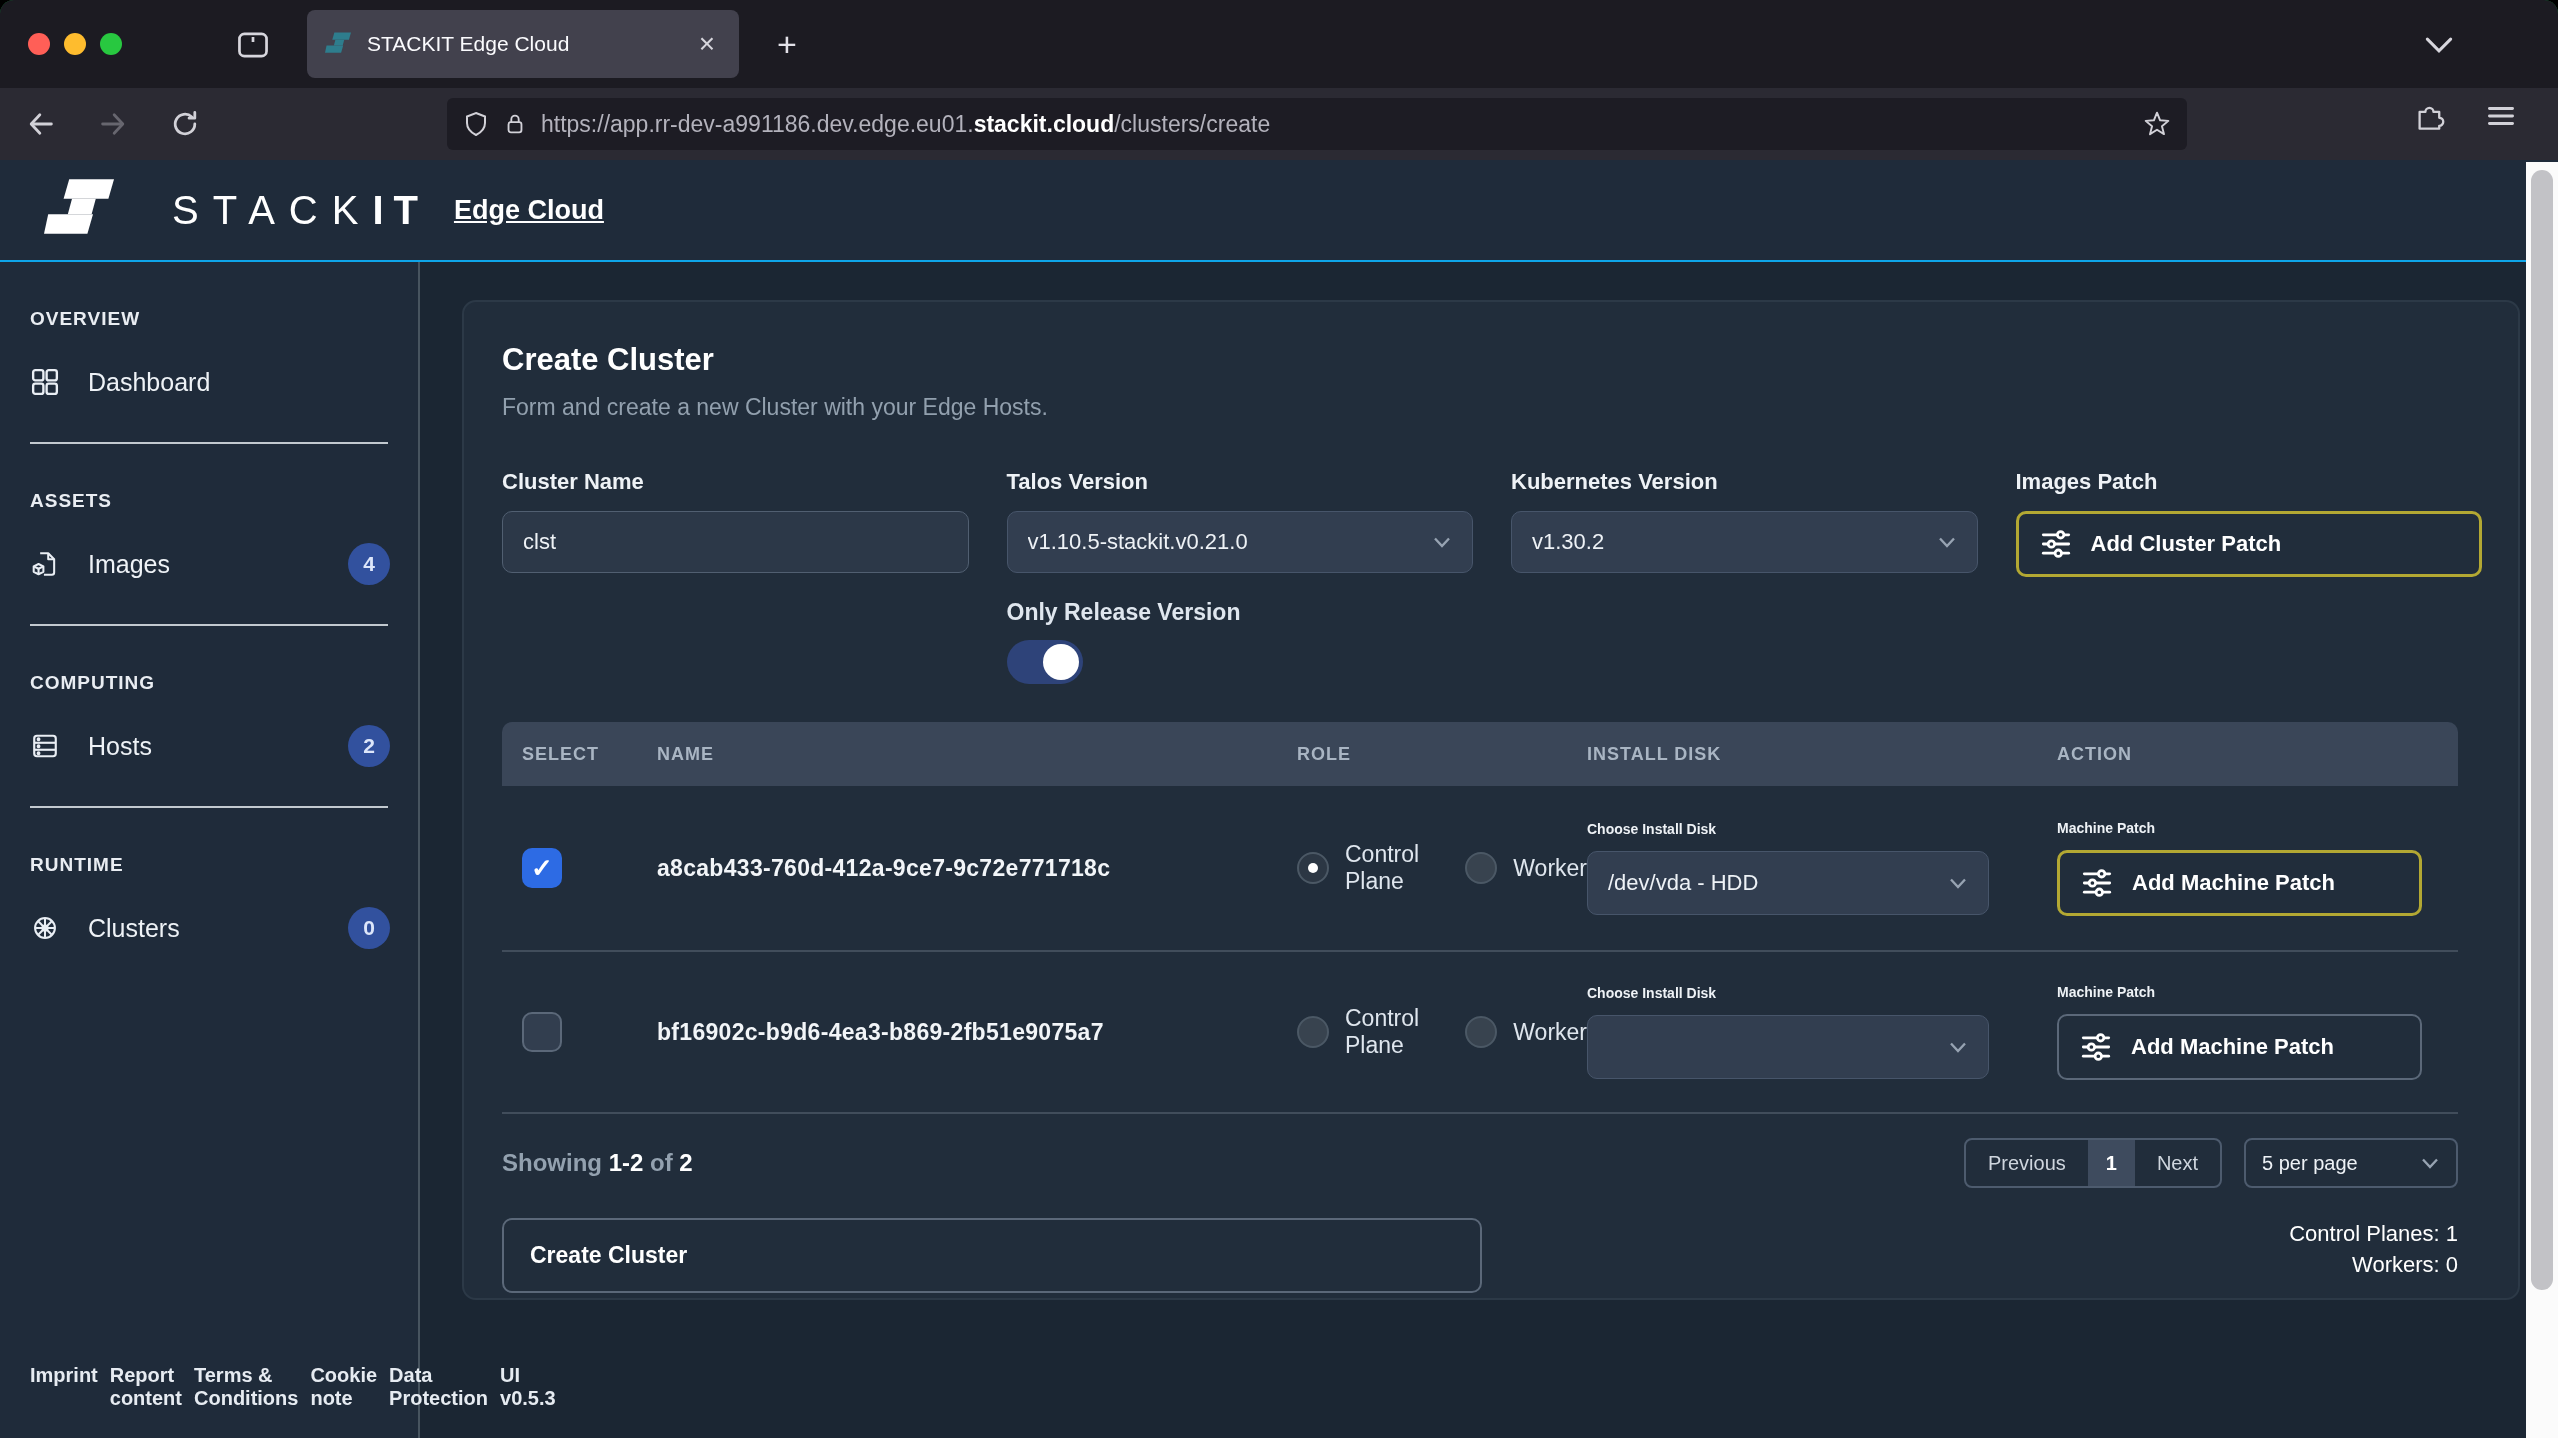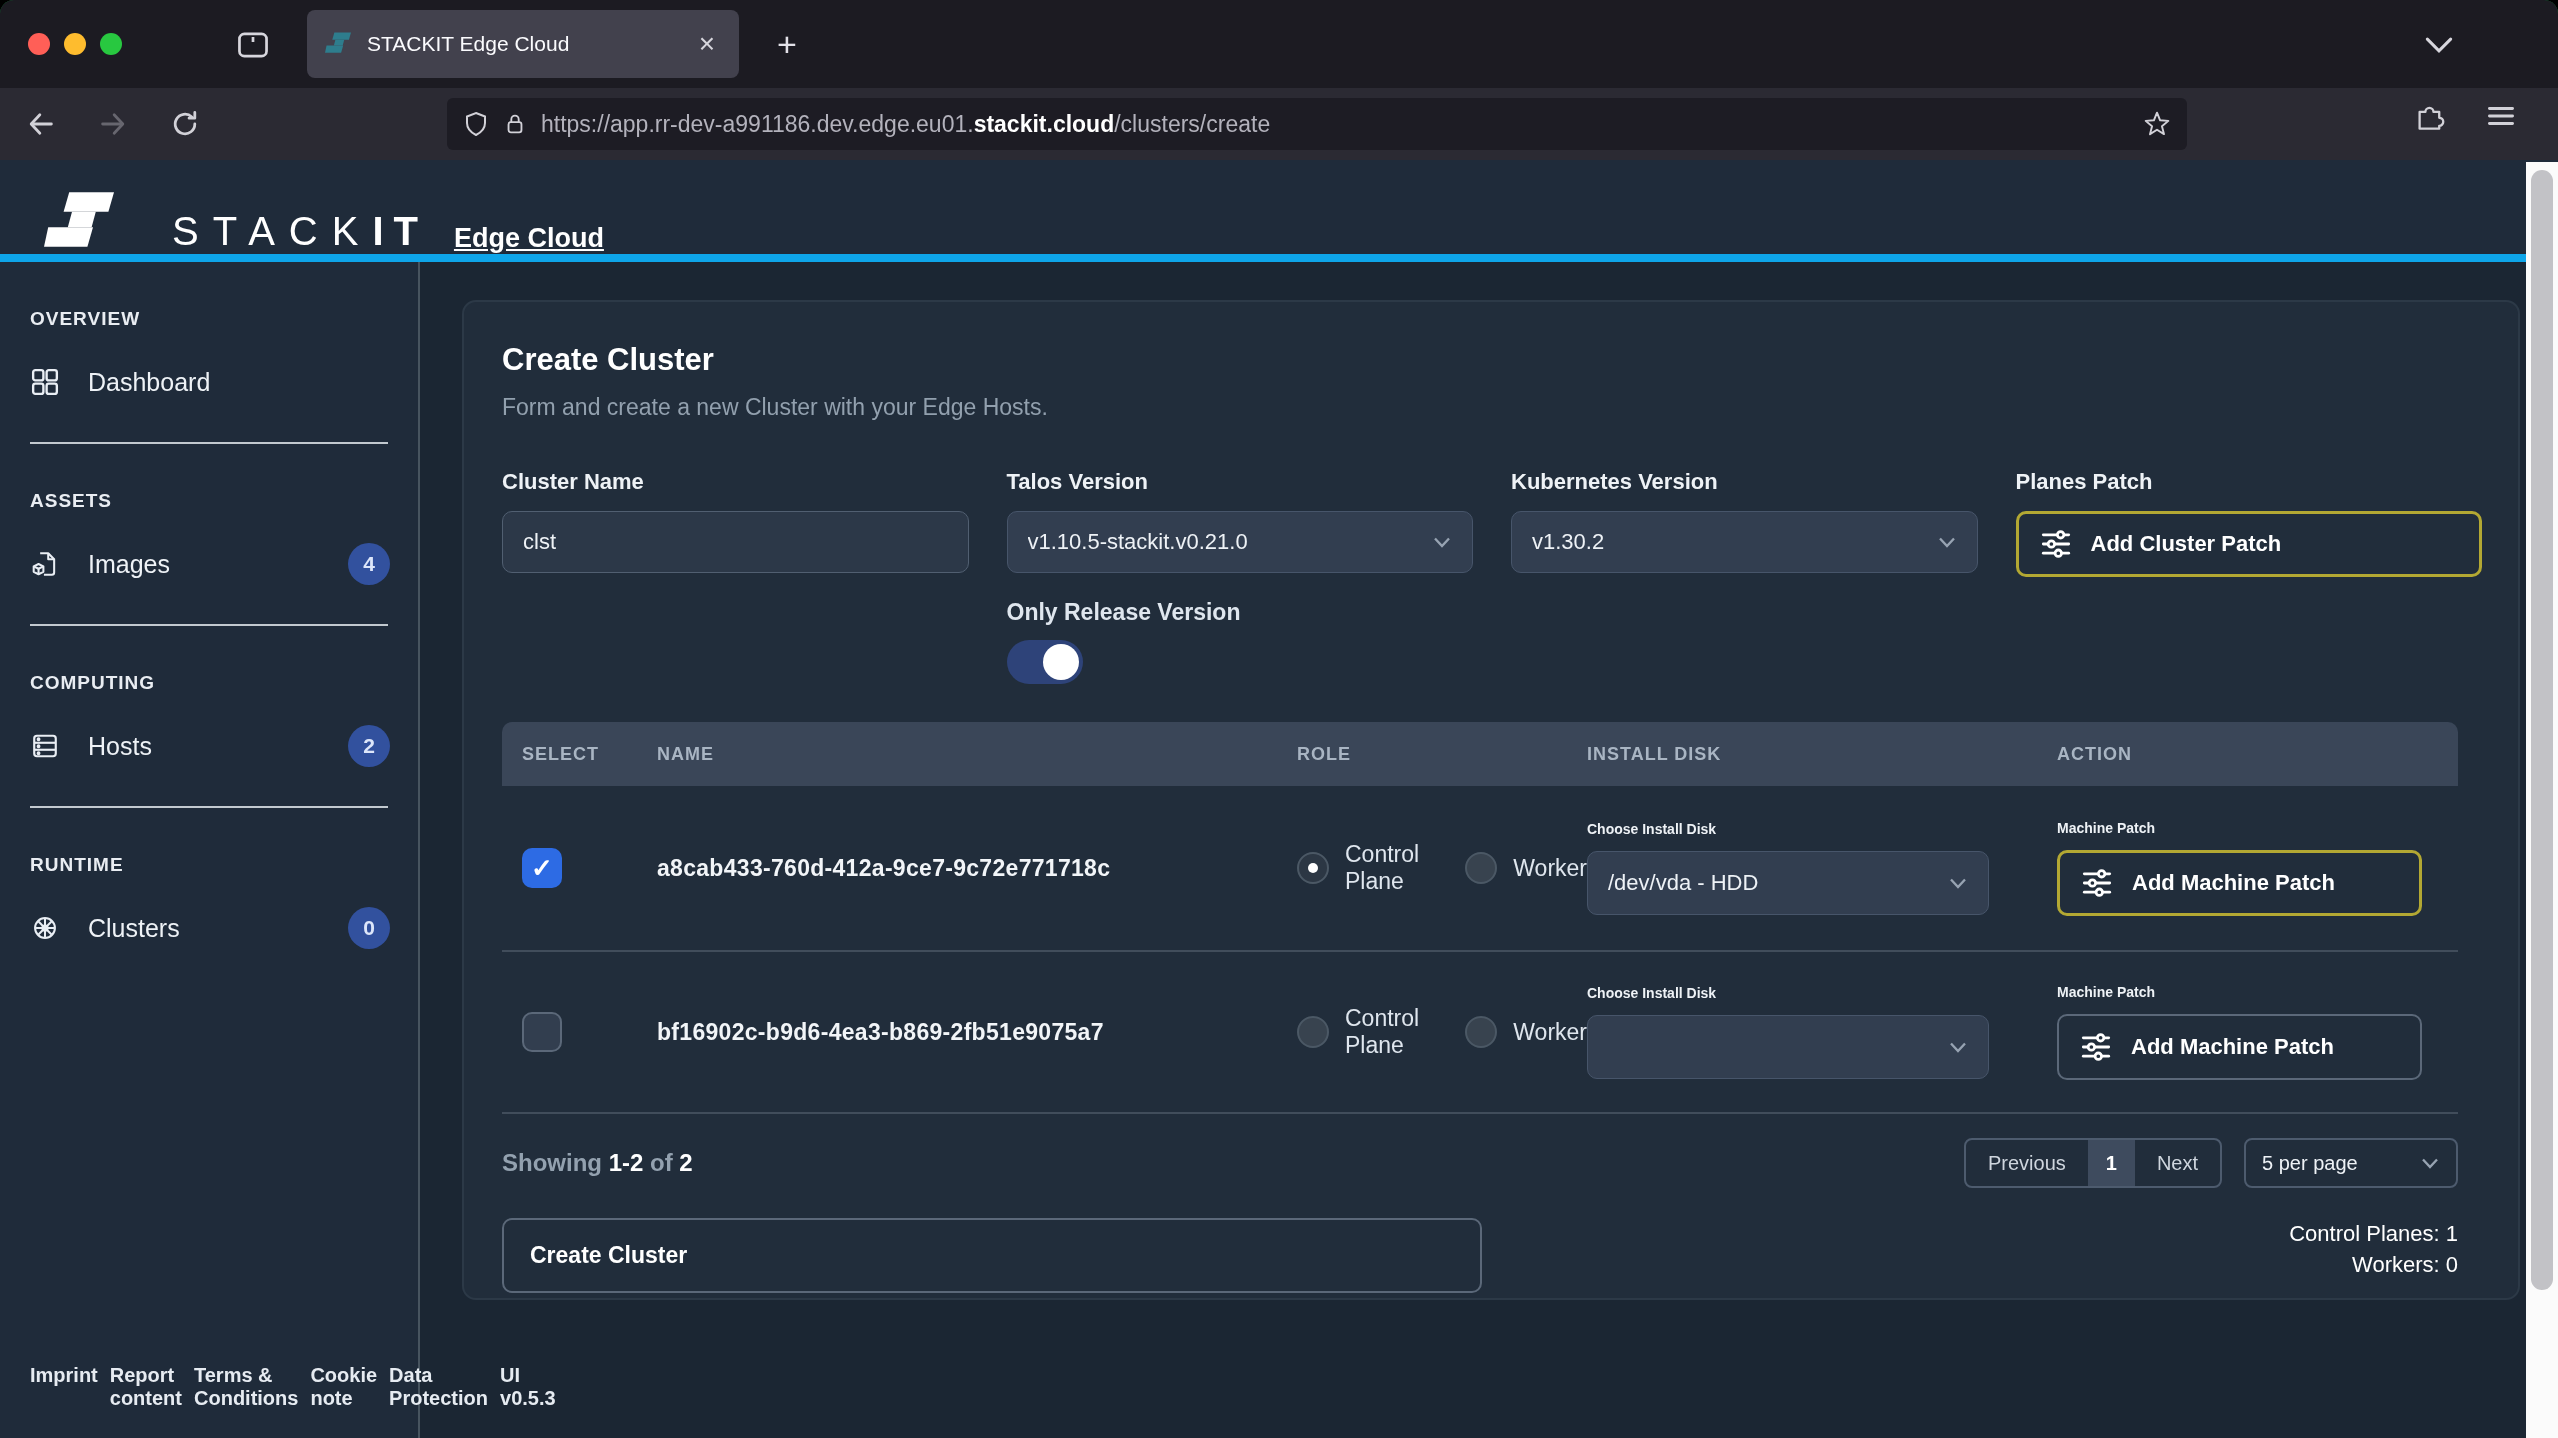--- a/index.html
+++ b/index.html
@@ -25,21 +25,21 @@
   .nav-back { margin-left:18px; } .nav-fwd { margin-left:26px; color:#67666f; } .nav-reload { margin-left:26px; }
   .urlbar { position:absolute; left:447px; top:98px; width:1740px; height:52px; background:#1d1c24; border-radius:6px; display:flex; align-items:center; padding:0 16px; }
   .urlbar .u-icon { color:#d2d1d8; display:flex; align-items:center; margin-right:14px; }
   .url-text { font-size:23px; color:#b3b2bc; white-space:nowrap; flex:1; overflow:hidden; }
   .url-text .u-bold { color:#ffffff; font-weight:700; }
   .star-btn { color:#d2d1d8; display:flex; align-items:center; margin-left:12px; }
   .ext-btn { position:absolute; left:2415px; top:101px; color:#d2d1d8; } 
   .menu-btn { position:absolute; left:2486px; top:101px; color:#d2d1d8; }
 
   
-  .app-header { position:absolute; left:0; top:160px; width:2558px; height:102px; background:#1f2b3a; border-bottom:8px solid #0ea5e9; display:flex; align-items:flex-end; }
+  .app-header { position:absolute; left:0; top:160px; width:2558px; height:102px; background:#1f2b3a; border-bottom:2px solid #0ea5e9; display:flex; align-items:center; }
   .logo-glyph { margin-left:44px; width:70px; height:62px; }
   .brand { margin-left:58px; color:#ffffff; font-size:40px; letter-spacing:14px; font-weight:300; white-space:nowrap; }
   .brand b { font-weight:800; letter-spacing:10px; }
   .product { margin-left:26px; color:#ffffff; font-size:27px; font-weight:700; white-space:nowrap;text-decoration:underline; }
   .avatar { position:absolute; left:2448px; top:188px; width:56px; height:56px; border-radius:50%; background:#e7eef3; color:#2c3744; font-size:27px; font-weight:700; display:flex; align-items:center; justify-content:center; }
 
   
   .app-body { position:absolute; left:0; top:262px; width:2526px; height:1176px; background:#1b2633; }
   .sidebar { position:absolute; left:0; top:0; width:420px; height:1176px; background:#1f2b3a; border-right:2px solid #47545f; }
   .content { position:absolute; left:422px; top:0; width:2104px; height:1176px; }
@@ -331,21 +331,21 @@
             <div class="select">
               <span class="sel-value">v1.30.2</span>
               <span class="chev">
                   <svg width="20" height="14" viewBox="0 0 16 12" fill="none" stroke="currentColor" stroke-width="2">
                     <polyline points="2,3 8,9.5 14,3"></polyline>
                   </svg>
                 </span>
             </div>
           </div>
           <div>
-            <div class="field-label">Planes Patch</div>
+            <div class="field-label">Images Patch</div>
             <button class="patch-btn highlight">
               <span class="p-icon">
                   <svg viewBox="0 0 26 26" fill="none" stroke="currentColor" stroke-width="2.4" stroke-linecap="round">
                     <line x1="2" y1="5" x2="24" y2="5"></line>
                     <circle cx="17" cy="5" r="2.8" fill="#212d3b"></circle>
                     <line x1="2" y1="13" x2="24" y2="13"></line>
                     <circle cx="9" cy="13" r="2.8" fill="#212d3b"></circle>
                     <line x1="2" y1="21" x2="24" y2="21"></line>
                     <circle cx="15" cy="21" r="2.8" fill="#212d3b"></circle>
                   </svg>

